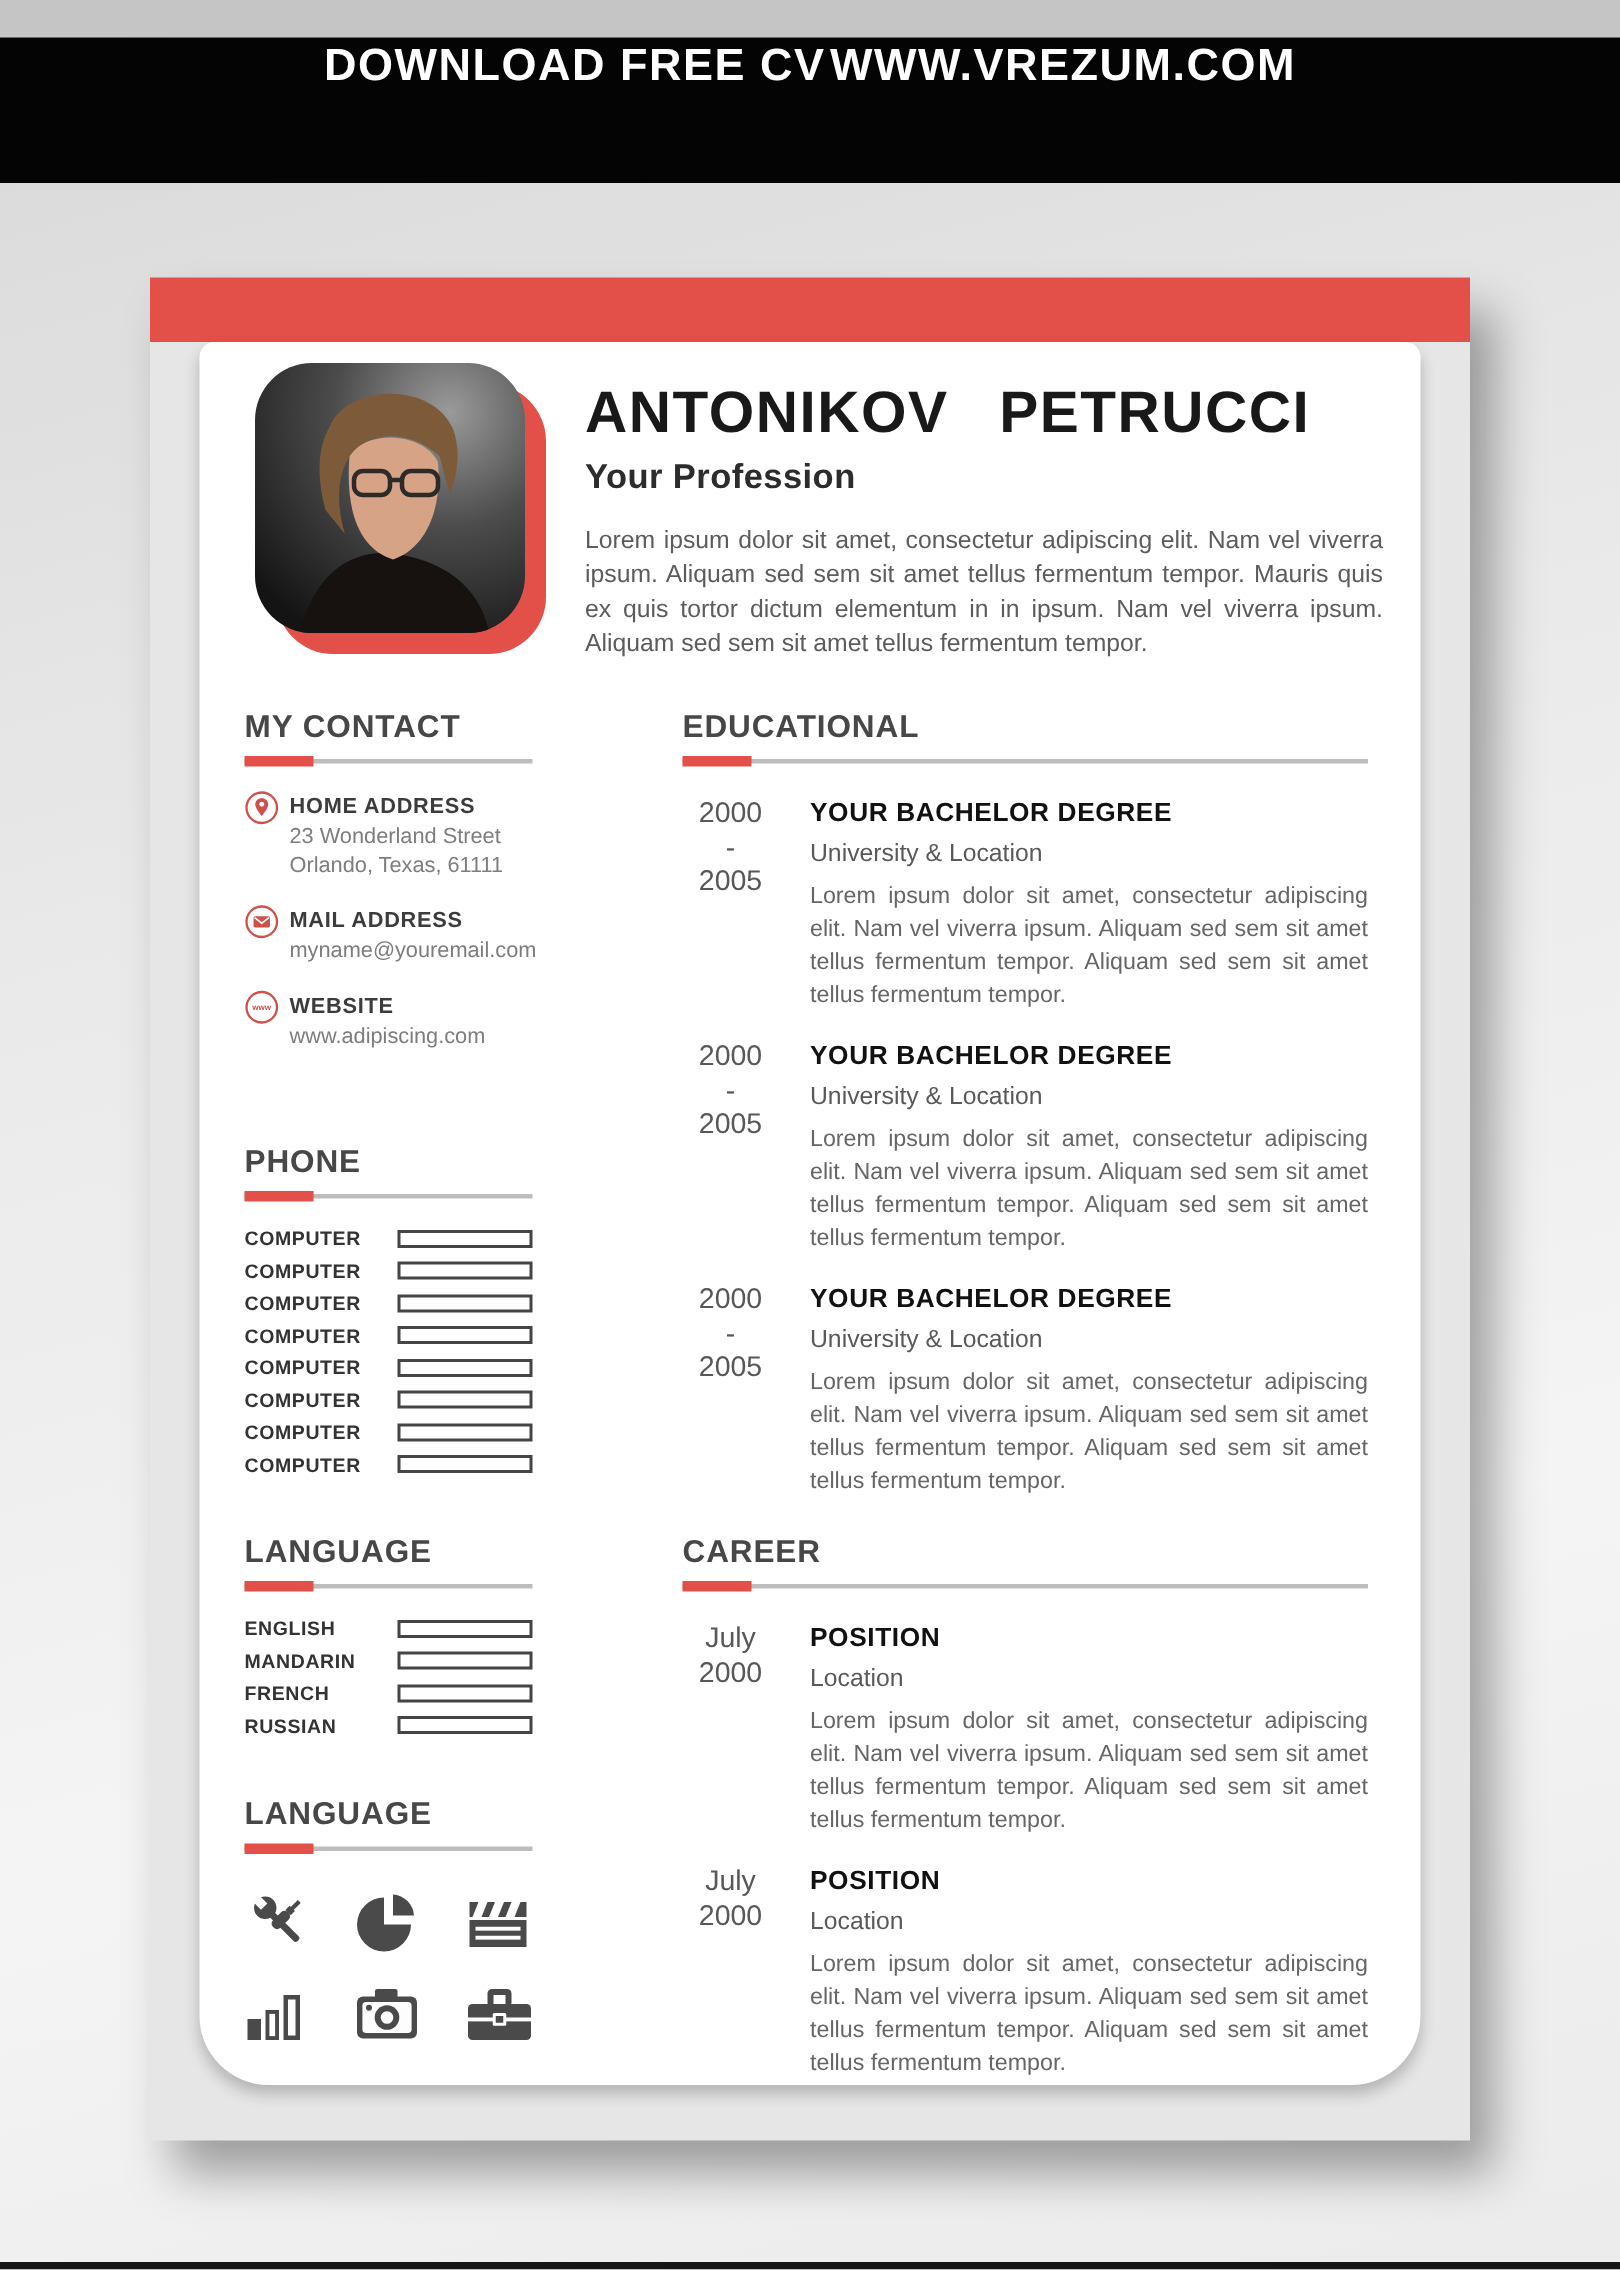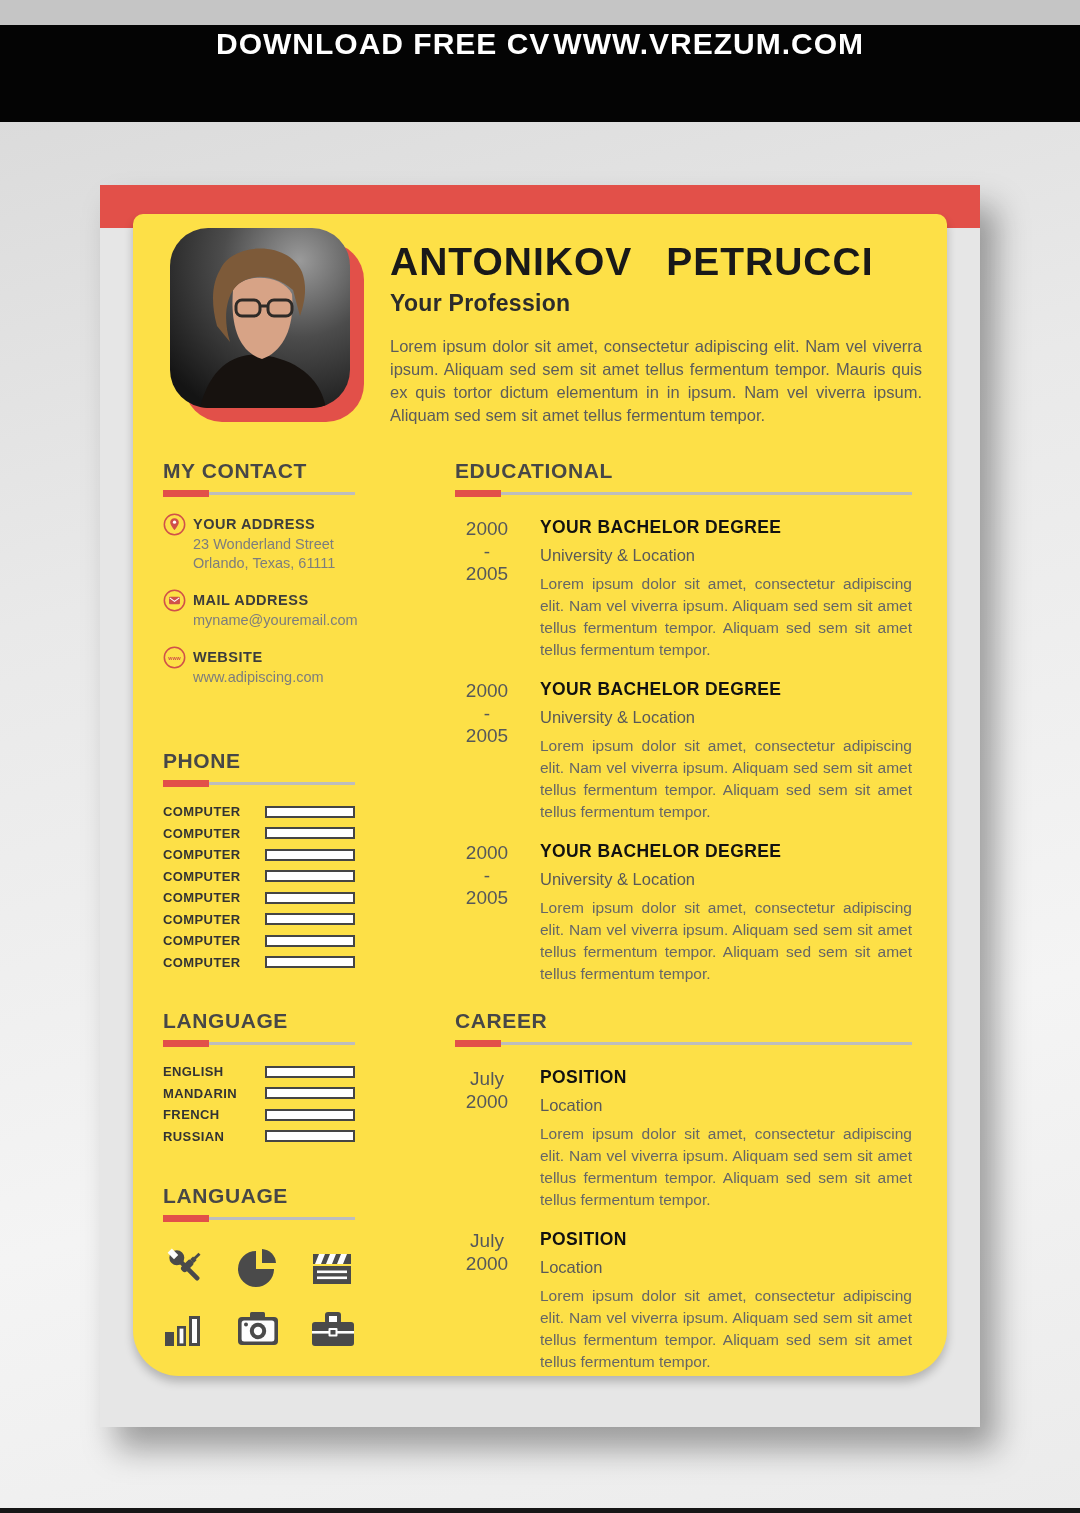--- a/index.html
+++ b/index.html
@@ -22,22 +22,22 @@
   .bottom-line { position:absolute; left:0; top:1508px; width:1080px; height:5px; background:#161616; }
   
   .sheet {
     position:absolute; left:100px; top:185px; width:880px; height:1242px;
     background:#e6e6e6;
     box-shadow:16px 22px 30px rgba(0,0,0,0.35);
   }
   .sheet-red-bar { position:absolute; left:0; top:0; width:100%; height:43px; background:#e25049; }
   
   .page {
-    position:absolute; left:33px; top:29px; width:814px; height:1162px;
-    background:#fde047; border-radius:10px 10px 46px 46px;
+    position:absolute; left:33px; top:43px; width:814px; height:1162px;
+    background:#ffffff; border-radius:10px 10px 46px 46px;
     box-shadow:0 6px 10px rgba(0,0,0,0.22);
   }
   
   .photo-wrap { position:absolute; left:37px; top:14px; width:194px; height:194px; }
   .photo-accent { position:absolute; left:14px; top:14px; width:180px; height:180px; background:#e25049; border-radius:38px; }
   .photo { position:absolute; left:0; top:0; width:180px; height:180px; border-radius:38px; overflow:hidden; }
   .photo svg { display:block; }
   .head-text { position:absolute; left:257px; top:26px; width:532px; }
   .name { font-size:39px; font-weight:bold; color:#191919; letter-spacing:1px; word-spacing:22px; line-height:44px; }
   .profession { font-size:23px; font-weight:bold; color:#2c2c2c; margin-top:6px; letter-spacing:0.3px; }
@@ -129,21 +129,21 @@
 
         <div class="contact-item">
           <span class="contact-icon">
             <svg width="23" height="23" viewBox="0 0 24 24">
               <circle cx="12" cy="12" r="10.6" fill="none" stroke="#d0504a" stroke-width="1.6"></circle>
               <path d="M12 5.4 c-2.7 0 -4.5 1.9 -4.5 4.2 0 3.1 4.5 8.2 4.5 8.2 s4.5 -5.1 4.5 -8.2 c0 -2.3 -1.8 -4.2 -4.5 -4.2 z" fill="#d0504a"></path>
               <circle cx="12" cy="9.6" r="1.7" fill="#ffffff"></circle>
             </svg>
           </span>
           <div>
-            <div class="contact-label">YOUR ADDRESS</div>
+            <div class="contact-label">HOME ADDRESS</div>
             <div class="contact-line">23 Wonderland Street</div>
             <div class="contact-line">Orlando, Texas, 61111</div>
           </div>
         </div>
 
 
         <div class="contact-item">
           <span class="contact-icon">
             <svg width="23" height="23" viewBox="0 0 24 24">
               <circle cx="12" cy="12" r="10.6" fill="none" stroke="#d0504a" stroke-width="1.6"></circle>

